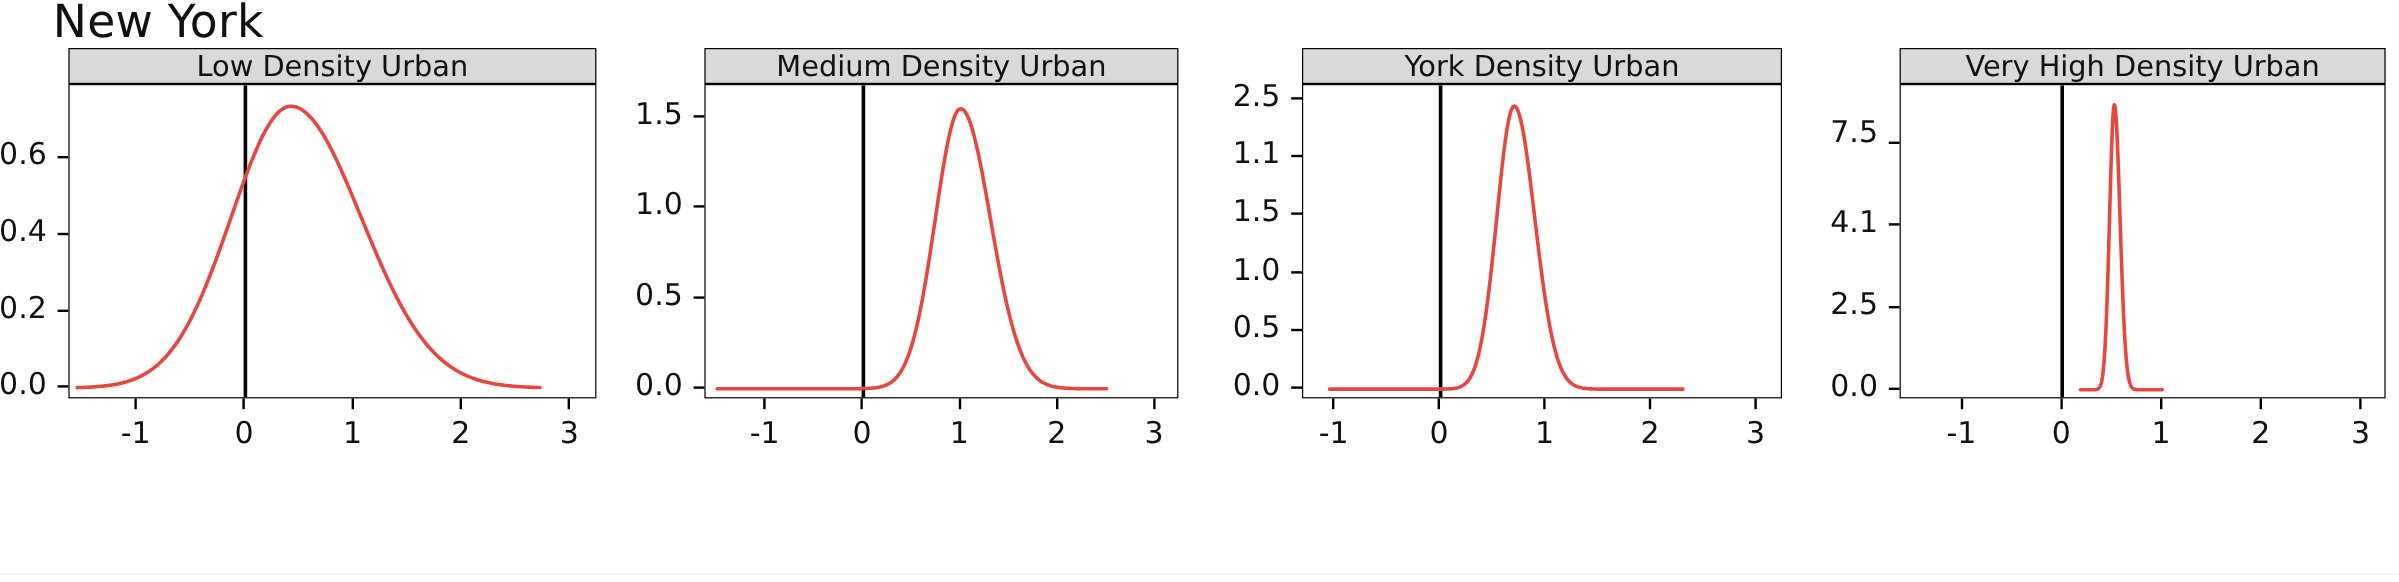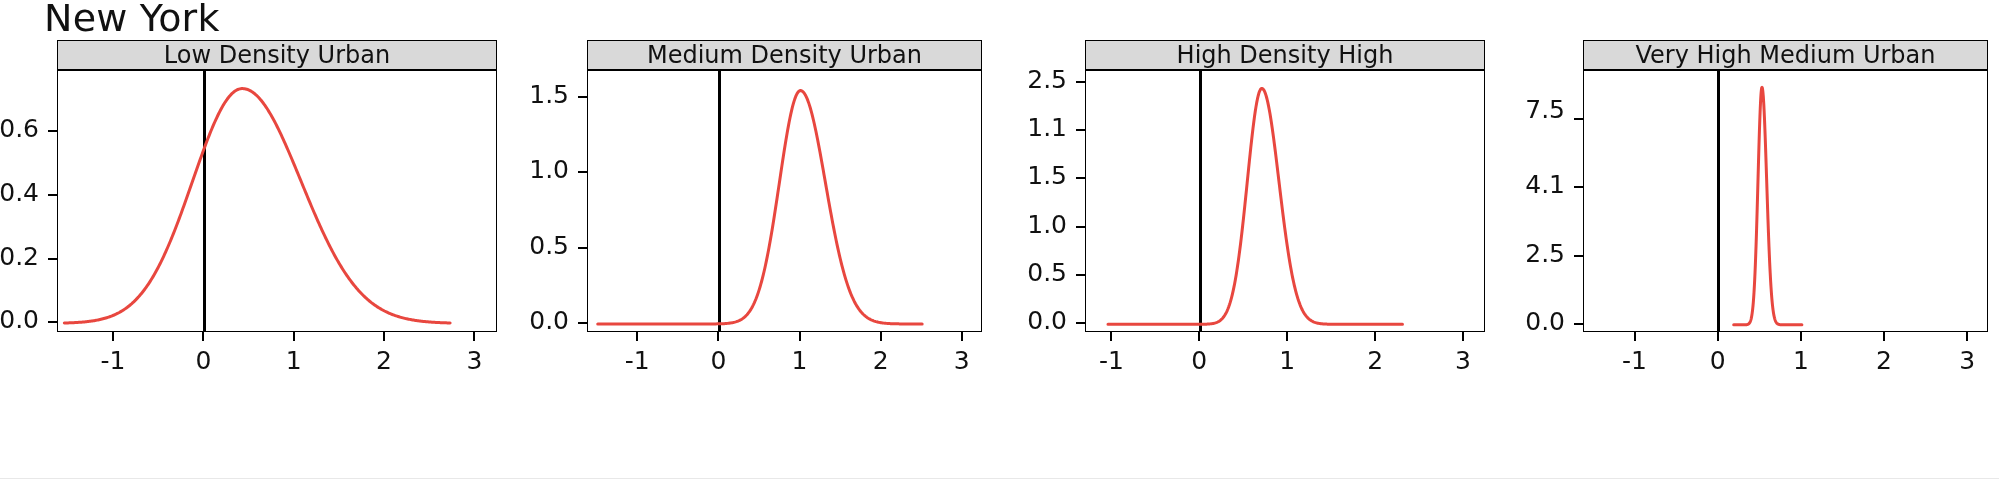--- a/index.html
+++ b/index.html
@@ -138,21 +138,21 @@
     <div class="axis-label xtick-label" style="left: 597.287px; width: 80px; top: 346px;">-1</div>
     <div class="tick-mark" style="left: 717.396px; top: 332px; width: 2px; height: 9px;"></div>
     <div class="axis-label xtick-label" style="left: 678.396px; width: 80px; top: 346px;">0</div>
     <div class="tick-mark" style="left: 798.505px; top: 332px; width: 2px; height: 9px;"></div>
     <div class="axis-label xtick-label" style="left: 759.505px; width: 80px; top: 346px;">1</div>
     <div class="tick-mark" style="left: 879.614px; top: 332px; width: 2px; height: 9px;"></div>
     <div class="axis-label xtick-label" style="left: 840.614px; width: 80px; top: 346px;">2</div>
     <div class="tick-mark" style="left: 960.723px; top: 332px; width: 2px; height: 9px;"></div>
     <div class="axis-label xtick-label" style="left: 921.723px; width: 80px; top: 346px;">3</div>
     <div class="panel-strip" style="left: 1085px; width: 400px; top: 40px;">
-      <span class="panel-strip-label">High Density High</span>
+      <span class="panel-strip-label">York Density Urban</span>
     </div>
     <div class="plot-frame" style="left: 1085px; width: 400px; top: 70px; height: 262px;">
       <div class="vline" style="left: 112.786px; top: 0px; height: 262px;"></div>
       <svg class="curve" width="400" height="262">
         <polyline points="21.98,253.30 22.71,253.30 23.45,253.30 24.19,253.30 24.92,253.30 25.66,253.30 26.40,253.30 27.13,253.30 27.87,253.30 28.60,253.30 29.34,253.30 30.08,253.30 30.81,253.30 31.55,253.30 32.29,253.30 33.02,253.30 33.76,253.30 34.49,253.30 35.23,253.30 35.97,253.30 36.70,253.30 37.44,253.30 38.18,253.30 38.91,253.30 39.65,253.30 40.38,253.30 41.12,253.30 41.86,253.30 42.59,253.30 43.33,253.30 44.07,253.30 44.80,253.30 45.54,253.30 46.27,253.30 47.01,253.30 47.75,253.30 48.48,253.30 49.22,253.30 49.96,253.30 50.69,253.30 51.43,253.30 52.16,253.30 52.90,253.30 53.64,253.30 54.37,253.30 55.11,253.30 55.85,253.30 56.58,253.30 57.32,253.30 58.05,253.30 58.79,253.30 59.53,253.30 60.26,253.30 61.00,253.30 61.74,253.30 62.47,253.30 63.21,253.30 63.95,253.30 64.68,253.30 65.42,253.30 66.15,253.30 66.89,253.30 67.63,253.30 68.36,253.30 69.10,253.30 69.84,253.30 70.57,253.30 71.31,253.30 72.04,253.30 72.78,253.30 73.52,253.30 74.25,253.30 74.99,253.30 75.73,253.30 76.46,253.30 77.20,253.30 77.93,253.30 78.67,253.30 79.41,253.30 80.14,253.30 80.88,253.30 81.62,253.30 82.35,253.30 83.09,253.30 83.82,253.30 84.56,253.30 85.30,253.30 86.03,253.30 86.77,253.30 87.51,253.30 88.24,253.30 88.98,253.30 89.71,253.30 90.45,253.30 91.19,253.30 91.92,253.30 92.66,253.30 93.40,253.30 94.13,253.30 94.87,253.30 95.60,253.30 96.34,253.30 97.08,253.30 97.81,253.30 98.55,253.30 99.29,253.30 100.02,253.30 100.76,253.30 101.49,253.30 102.23,253.30 102.97,253.30 103.70,253.30 104.44,253.30 105.18,253.30 105.91,253.30 106.65,253.30 107.38,253.30 108.12,253.29 108.86,253.29 109.59,253.29 110.33,253.29 111.07,253.29 111.80,253.29 112.54,253.28 113.27,253.28 114.01,253.27 114.75,253.27 115.48,253.26 116.22,253.25 116.96,253.24 117.69,253.22 118.43,253.20 119.16,253.18 119.90,253.16 120.64,253.13 121.37,253.09 122.11,253.05 122.85,253.00 123.58,252.94 124.32,252.87 125.05,252.78 125.79,252.68 126.53,252.57 127.26,252.43 128.00,252.27 128.74,252.08 129.47,251.87 130.21,251.62 130.95,251.33 131.68,251.00 132.42,250.62 133.15,250.18 133.89,249.69 134.63,249.12 135.36,248.48 136.10,247.75 136.84,246.93 137.57,246.01 138.31,244.98 139.04,243.82 139.78,242.54 140.52,241.10 141.25,239.52 141.99,237.77 142.73,235.84 143.46,233.72 144.20,231.40 144.93,228.87 145.67,226.11 146.41,223.13 147.14,219.90 147.88,216.42 148.62,212.68 149.35,208.68 150.09,204.42 150.82,199.88 151.56,195.07 152.30,189.99 153.03,184.65 153.77,179.04 154.51,173.19 155.24,167.10 155.98,160.78 156.71,154.25 157.45,147.54 158.19,140.66 158.92,133.64 159.66,126.52 160.40,119.31 161.13,112.06 161.87,104.80 162.60,97.57 163.34,90.41 164.08,83.36 164.81,76.45 165.55,69.74 166.29,63.27 167.02,57.07 167.76,51.19 168.49,45.67 169.23,40.56 169.97,35.87 170.70,31.65 171.44,27.94 172.18,24.75 172.91,22.11 173.65,20.04 174.38,18.56 175.12,17.68 175.86,17.40 176.59,17.64 177.33,18.31 178.07,19.42 178.80,20.95 179.54,22.89 180.27,25.24 181.01,27.99 181.75,31.11 182.48,34.60 183.22,38.43 183.96,42.58 184.69,47.03 185.43,51.76 186.16,56.75 186.90,61.97 187.64,67.39 188.37,73.00 189.11,78.76 189.85,84.65 190.58,90.64 191.32,96.70 192.05,102.82 192.79,108.97 193.53,115.12 194.26,121.26 195.00,127.35 195.74,133.39 196.47,139.35 197.21,145.21 197.95,150.96 198.68,156.58 199.42,162.07 200.15,167.40 200.89,172.57 201.63,177.57 202.36,182.39 203.10,187.02 203.84,191.47 204.57,195.73 205.31,199.79 206.04,203.66 206.78,207.33 207.52,210.81 208.25,214.10 208.99,217.20 209.73,220.12 210.46,222.86 211.20,225.42 211.93,227.81 212.67,230.05 213.41,232.12 214.14,234.05 214.88,235.83 215.62,237.48 216.35,239.00 217.09,240.40 217.82,241.68 218.56,242.85 219.30,243.92 220.03,244.90 220.77,245.79 221.51,246.60 222.24,247.33 222.98,247.99 223.71,248.59 224.45,249.13 225.19,249.61 225.92,250.04 226.66,250.43 227.40,250.78 228.13,251.09 228.87,251.36 229.60,251.60 230.34,251.82 231.08,252.01 231.81,252.18 232.55,252.33 233.29,252.46 234.02,252.57 234.76,252.67 235.49,252.76 236.23,252.83 236.97,252.90 237.70,252.96 238.44,253.01 239.18,253.05 239.91,253.09 240.65,253.12 241.38,253.15 242.12,253.17 242.86,253.19 243.59,253.21 244.33,253.22 245.07,253.23 245.80,253.24 246.54,253.25 247.27,253.26 248.01,253.27 248.75,253.27 249.48,253.28 250.22,253.28 250.96,253.28 251.69,253.29 252.43,253.29 253.16,253.29 253.90,253.29 254.64,253.29 255.37,253.29 256.11,253.29 256.85,253.30 257.58,253.30 258.32,253.30 259.05,253.30 259.79,253.30 260.53,253.30 261.26,253.30 262.00,253.30 262.74,253.30 263.47,253.30 264.21,253.30 264.95,253.30 265.68,253.30 266.42,253.30 267.15,253.30 267.89,253.30 268.63,253.30 269.36,253.30 270.10,253.30 270.84,253.30 271.57,253.30 272.31,253.30 273.04,253.30 273.78,253.30 274.52,253.30 275.25,253.30 275.99,253.30 276.73,253.30 277.46,253.30 278.20,253.30 278.93,253.30 279.67,253.30 280.41,253.30 281.14,253.30 281.88,253.30 282.62,253.30 283.35,253.30 284.09,253.30 284.82,253.30 285.56,253.30 286.30,253.30 287.03,253.30 287.77,253.30 288.51,253.30 289.24,253.30 289.98,253.30 290.71,253.30 291.45,253.30 292.19,253.30 292.92,253.30 293.66,253.30 294.40,253.30 295.13,253.30 295.87,253.30 296.60,253.30 297.34,253.30 298.08,253.30 298.81,253.30 299.55,253.30 300.29,253.30 301.02,253.30 301.76,253.30 302.49,253.30 303.23,253.30 303.97,253.30 304.70,253.30 305.44,253.30 306.18,253.30 306.91,253.30 307.65,253.30 308.38,253.30 309.12,253.30 309.86,253.30 310.59,253.30 311.33,253.30 312.07,253.30 312.80,253.30 313.54,253.30 314.27,253.30 315.01,253.30 315.75,253.30 316.48,253.30" fill="none" stroke="#e8473f" stroke-width="3" stroke-linejoin="round" stroke-linecap="round"></polyline>
       </svg>
     </div>
     <div class="tick-mark" style="left: 1076px; top: 322.299px; width: 9px; height: 2px;"></div>
     <div class="axis-label ytick-label" style="left: 945px; width: 122px; top: 306.299px;">0.0</div>
     <div class="tick-mark" style="left: 1076px; top: 273.959px; width: 9px; height: 2px;"></div>
@@ -169,21 +169,21 @@
     <div class="axis-label xtick-label" style="left: 1071.37px; width: 80px; top: 346px;">-1</div>
     <div class="tick-mark" style="left: 1198.29px; top: 332px; width: 2px; height: 9px;"></div>
     <div class="axis-label xtick-label" style="left: 1159.29px; width: 80px; top: 346px;">0</div>
     <div class="tick-mark" style="left: 1286.2px; top: 332px; width: 2px; height: 9px;"></div>
     <div class="axis-label xtick-label" style="left: 1247.2px; width: 80px; top: 346px;">1</div>
     <div class="tick-mark" style="left: 1374.11px; top: 332px; width: 2px; height: 9px;"></div>
     <div class="axis-label xtick-label" style="left: 1335.11px; width: 80px; top: 346px;">2</div>
     <div class="tick-mark" style="left: 1462.02px; top: 332px; width: 2px; height: 9px;"></div>
     <div class="axis-label xtick-label" style="left: 1423.02px; width: 80px; top: 346px;">3</div>
     <div class="panel-strip" style="left: 1583px; width: 405px; top: 40px;">
-      <span class="panel-strip-label">Very High Medium Urban</span>
+      <span class="panel-strip-label">Very High Density Urban</span>
     </div>
     <div class="plot-frame" style="left: 1583px; width: 405px; top: 70px; height: 262px;">
       <div class="vline" style="left: 133.223px; top: 0px; height: 262px;"></div>
       <svg class="curve" width="405" height="262">
         <polyline points="149.69,253.81 149.86,253.81 150.03,253.81 150.20,253.81 150.37,253.81 150.54,253.81 150.71,253.81 150.89,253.81 151.06,253.81 151.23,253.81 151.40,253.81 151.57,253.81 151.74,253.81 151.91,253.81 152.08,253.81 152.25,253.81 152.42,253.81 152.59,253.81 152.76,253.81 152.93,253.81 153.10,253.81 153.27,253.81 153.44,253.81 153.61,253.81 153.78,253.81 153.95,253.81 154.12,253.81 154.30,253.81 154.47,253.81 154.64,253.81 154.81,253.81 154.98,253.81 155.15,253.81 155.32,253.81 155.49,253.81 155.66,253.81 155.83,253.81 156.00,253.81 156.17,253.81 156.34,253.81 156.51,253.81 156.68,253.81 156.85,253.81 157.02,253.81 157.19,253.81 157.36,253.81 157.53,253.81 157.70,253.81 157.88,253.81 158.05,253.81 158.22,253.81 158.39,253.81 158.56,253.81 158.73,253.81 158.90,253.81 159.07,253.81 159.24,253.81 159.41,253.81 159.58,253.81 159.75,253.81 159.92,253.80 160.09,253.80 160.26,253.80 160.43,253.80 160.60,253.79 160.77,253.79 160.94,253.79 161.11,253.78 161.28,253.77 161.46,253.77 161.63,253.76 161.80,253.75 161.97,253.74 162.14,253.72 162.31,253.70 162.48,253.68 162.65,253.66 162.82,253.64 162.99,253.60 163.16,253.57 163.33,253.53 163.50,253.48 163.67,253.42 163.84,253.36 164.01,253.29 164.18,253.20 164.35,253.10 164.52,252.99 164.69,252.87 164.86,252.73 165.04,252.56 165.21,252.38 165.38,252.17 165.55,251.94 165.72,251.67 165.89,251.37 166.06,251.04 166.23,250.67 166.40,250.25 166.57,249.78 166.74,249.26 166.91,248.69 167.08,248.05 167.25,247.34 167.42,246.56 167.59,245.71 167.76,244.76 167.93,243.73 168.10,242.60 168.27,241.36 168.45,240.01 168.62,238.54 168.79,236.95 168.96,235.23 169.13,233.37 169.30,231.36 169.47,229.20 169.64,226.88 169.81,224.40 169.98,221.75 170.15,218.92 170.32,215.91 170.49,212.71 170.66,209.33 170.83,205.76 171.00,201.99 171.17,198.04 171.34,193.88 171.51,189.54 171.68,185.01 171.85,180.29 172.03,175.40 172.20,170.33 172.37,165.09 172.54,159.70 172.71,154.16 172.88,148.48 173.05,142.69 173.22,136.79 173.39,130.81 173.56,124.75 173.73,118.64 173.90,112.50 174.07,106.35 174.24,100.21 174.41,94.11 174.58,88.07 174.75,82.12 174.92,76.27 175.09,70.56 175.26,65.01 175.43,59.65 175.61,54.50 175.78,49.59 175.95,44.93 176.12,40.56 176.29,36.50 176.46,32.76 176.63,29.36 176.80,26.33 176.97,23.68 177.14,21.42 177.31,19.57 177.48,18.13 177.65,17.12 177.82,16.53 177.99,16.38 178.16,16.58 178.33,17.09 178.50,17.91 178.67,19.03 178.84,20.46 179.01,22.18 179.19,24.19 179.36,26.47 179.53,29.03 179.70,31.86 179.87,34.93 180.04,38.25 180.21,41.79 180.38,45.54 180.55,49.50 180.72,53.65 180.89,57.96 181.06,62.44 181.23,67.06 181.40,71.80 181.57,76.66 181.74,81.61 181.91,86.65 182.08,91.74 182.25,96.89 182.42,102.08 182.60,107.28 182.77,112.49 182.94,117.70 183.11,122.88 183.28,128.04 183.45,133.14 183.62,138.20 183.79,143.18 183.96,148.09 184.13,152.91 184.30,157.64 184.47,162.27 184.64,166.79 184.81,171.19 184.98,175.48 185.15,179.64 185.32,183.67 185.49,187.56 185.66,191.33 185.83,194.95 186.00,198.44 186.18,201.79 186.35,205.01 186.52,208.08 186.69,211.01 186.86,213.81 187.03,216.48 187.20,219.01 187.37,221.42 187.54,223.69 187.71,225.85 187.88,227.88 188.05,229.80 188.22,231.60 188.39,233.30 188.56,234.89 188.73,236.38 188.90,237.78 189.07,239.08 189.24,240.29 189.41,241.42 189.58,242.47 189.76,243.45 189.93,244.35 190.10,245.19 190.27,245.96 190.44,246.67 190.61,247.33 190.78,247.93 190.95,248.49 191.12,249.00 191.29,249.46 191.46,249.89 191.63,250.28 191.80,250.63 191.97,250.95 192.14,251.25 192.31,251.51 192.48,251.76 192.65,251.97 192.82,252.17 192.99,252.35 193.17,252.51 193.34,252.65 193.51,252.78 193.68,252.90 193.85,253.00 194.02,253.10 194.19,253.18 194.36,253.26 194.53,253.32 194.70,253.38 194.87,253.43 195.04,253.48 195.21,253.52 195.38,253.56 195.55,253.59 195.72,253.62 195.89,253.64 196.06,253.66 196.23,253.68 196.40,253.70 196.57,253.72 196.75,253.73 196.92,253.74 197.09,253.75 197.26,253.76 197.43,253.77 197.60,253.77 197.77,253.78 197.94,253.78 198.11,253.79 198.28,253.79 198.45,253.79 198.62,253.80 198.79,253.80 198.96,253.80 199.13,253.80 199.30,253.80 199.47,253.81 199.64,253.81 199.81,253.81 199.98,253.81 200.15,253.81 200.33,253.81 200.50,253.81 200.67,253.81 200.84,253.81 201.01,253.81 201.18,253.81 201.35,253.81 201.52,253.81 201.69,253.81 201.86,253.81 202.03,253.81 202.20,253.81 202.37,253.81 202.54,253.81 202.71,253.81 202.88,253.81 203.05,253.81 203.22,253.81 203.39,253.81 203.56,253.81 203.73,253.81 203.91,253.81 204.08,253.81 204.25,253.81 204.42,253.81 204.59,253.81 204.76,253.81 204.93,253.81 205.10,253.81 205.27,253.81 205.44,253.81 205.61,253.81 205.78,253.81 205.95,253.81 206.12,253.81 206.29,253.81 206.46,253.81 206.63,253.81 206.80,253.81 206.97,253.81 207.14,253.81 207.32,253.81 207.49,253.81 207.66,253.81 207.83,253.81 208.00,253.81 208.17,253.81 208.34,253.81 208.51,253.81 208.68,253.81 208.85,253.81 209.02,253.81 209.19,253.81 209.36,253.81 209.53,253.81 209.70,253.81 209.87,253.81 210.04,253.81 210.21,253.81 210.38,253.81 210.55,253.81 210.72,253.81 210.90,253.81 211.07,253.81 211.24,253.81 211.41,253.81 211.58,253.81 211.75,253.81 211.92,253.81 212.09,253.81 212.26,253.81 212.43,253.81 212.60,253.81 212.77,253.81 212.94,253.81 213.11,253.81 213.28,253.81 213.45,253.81 213.62,253.81 213.79,253.81 213.96,253.81 214.13,253.81 214.30,253.81 214.48,253.81 214.65,253.81 214.82,253.81 214.99,253.81 215.16,253.81 215.33,253.81 215.50,253.81 215.67,253.81 215.84,253.81 216.01,253.81 216.18,253.81 216.35,253.81 216.52,253.81 216.69,253.81 216.86,253.81 217.03,253.81 217.20,253.81 217.37,253.81 217.54,253.81 217.71,253.81 217.89,253.81" fill="none" stroke="#e8473f" stroke-width="3" stroke-linejoin="round" stroke-linecap="round"></polyline>
       </svg>
     </div>
     <div class="tick-mark" style="left: 1574px; top: 322.812px; width: 9px; height: 2px;"></div>
     <div class="axis-label ytick-label" style="left: 1443px; width: 122px; top: 306.812px;">0.0</div>
     <div class="tick-mark" style="left: 1574px; top: 254.583px; width: 9px; height: 2px;"></div>

